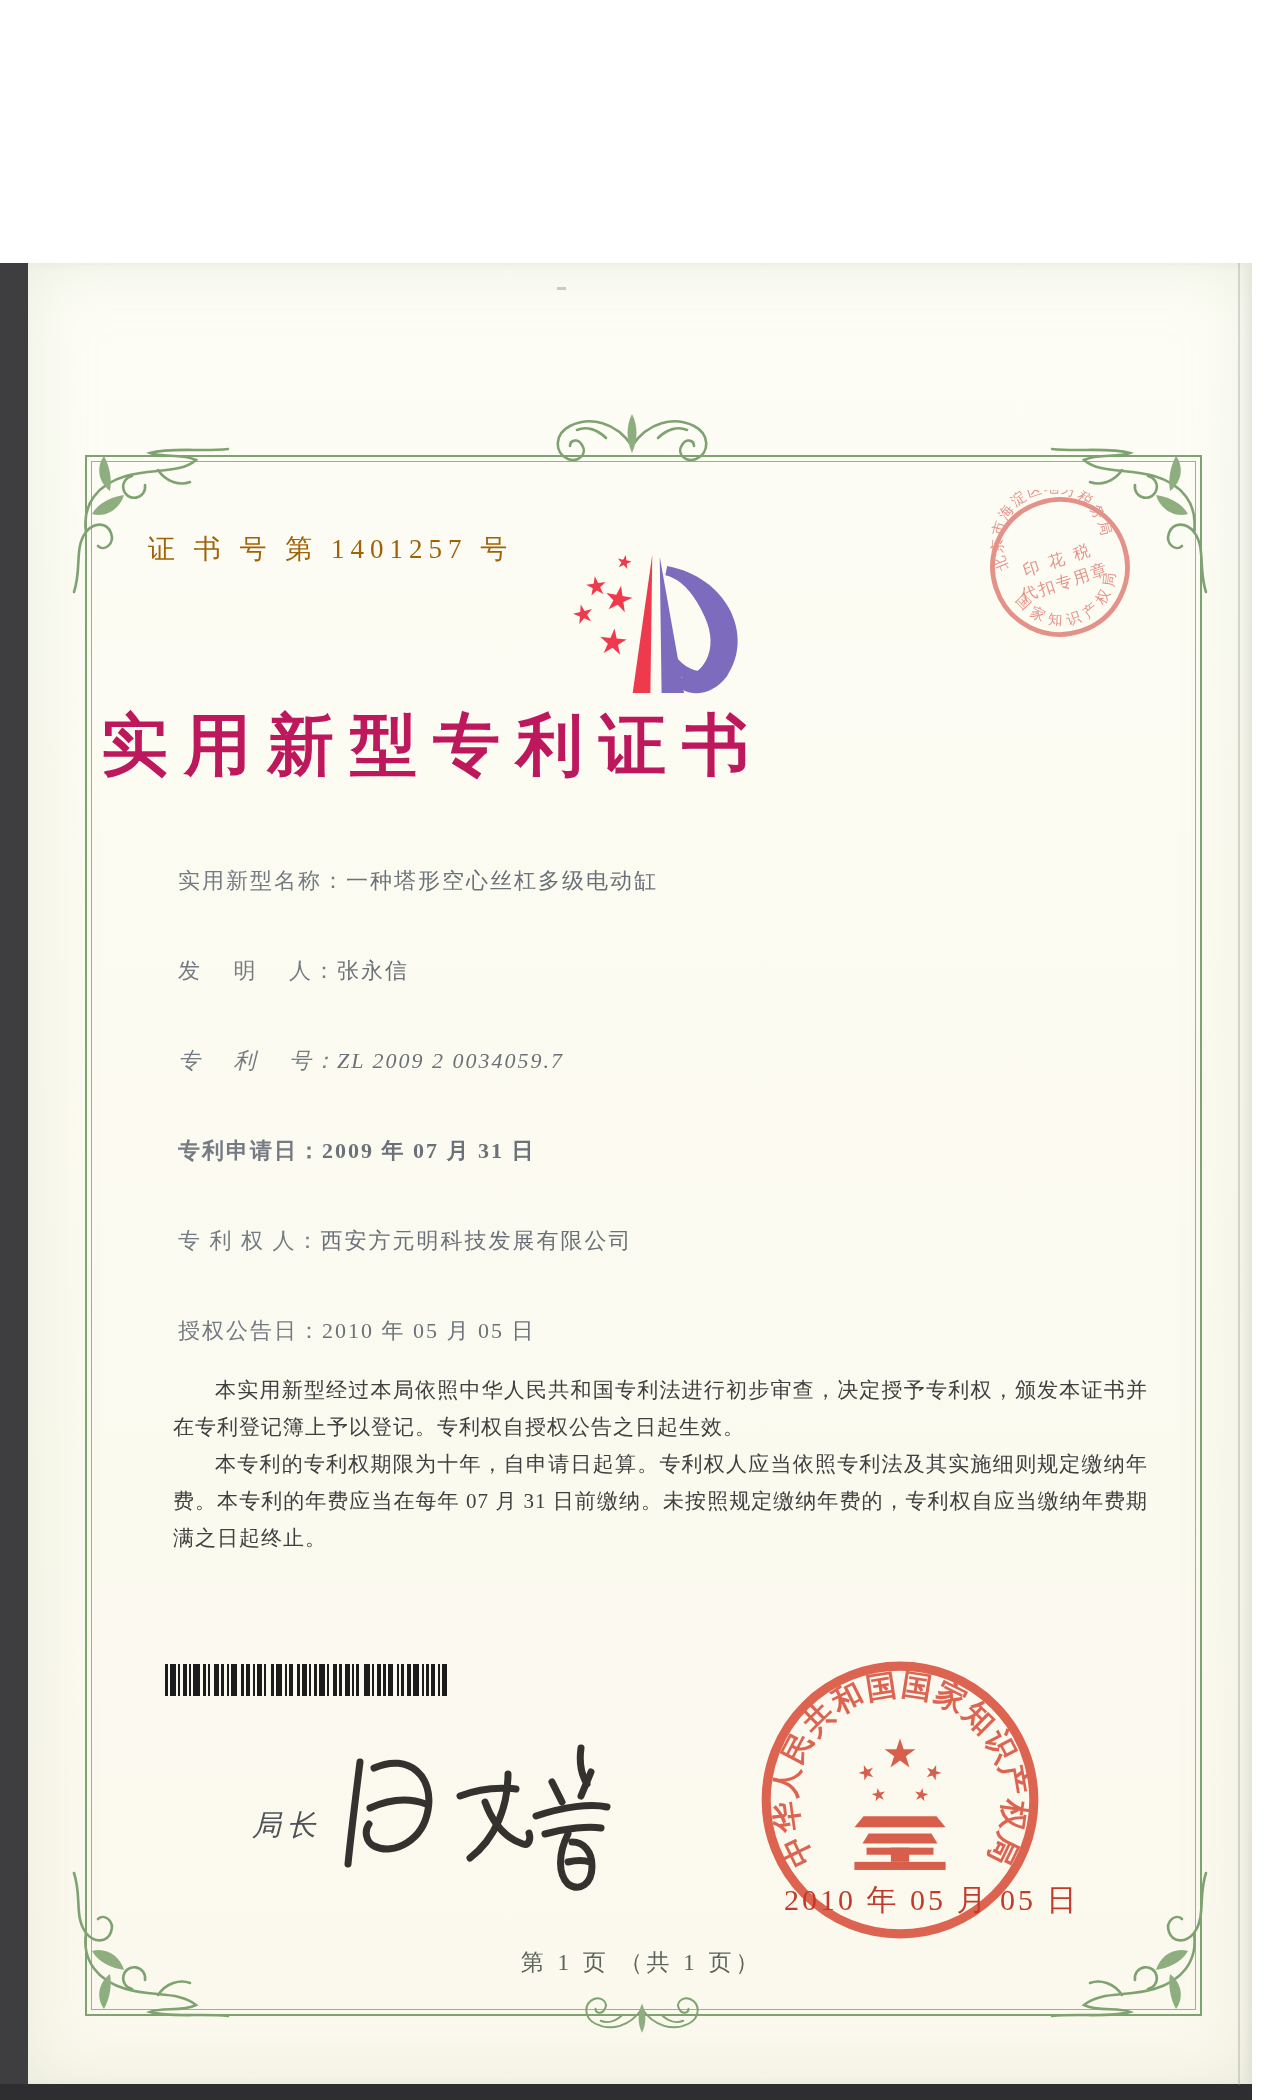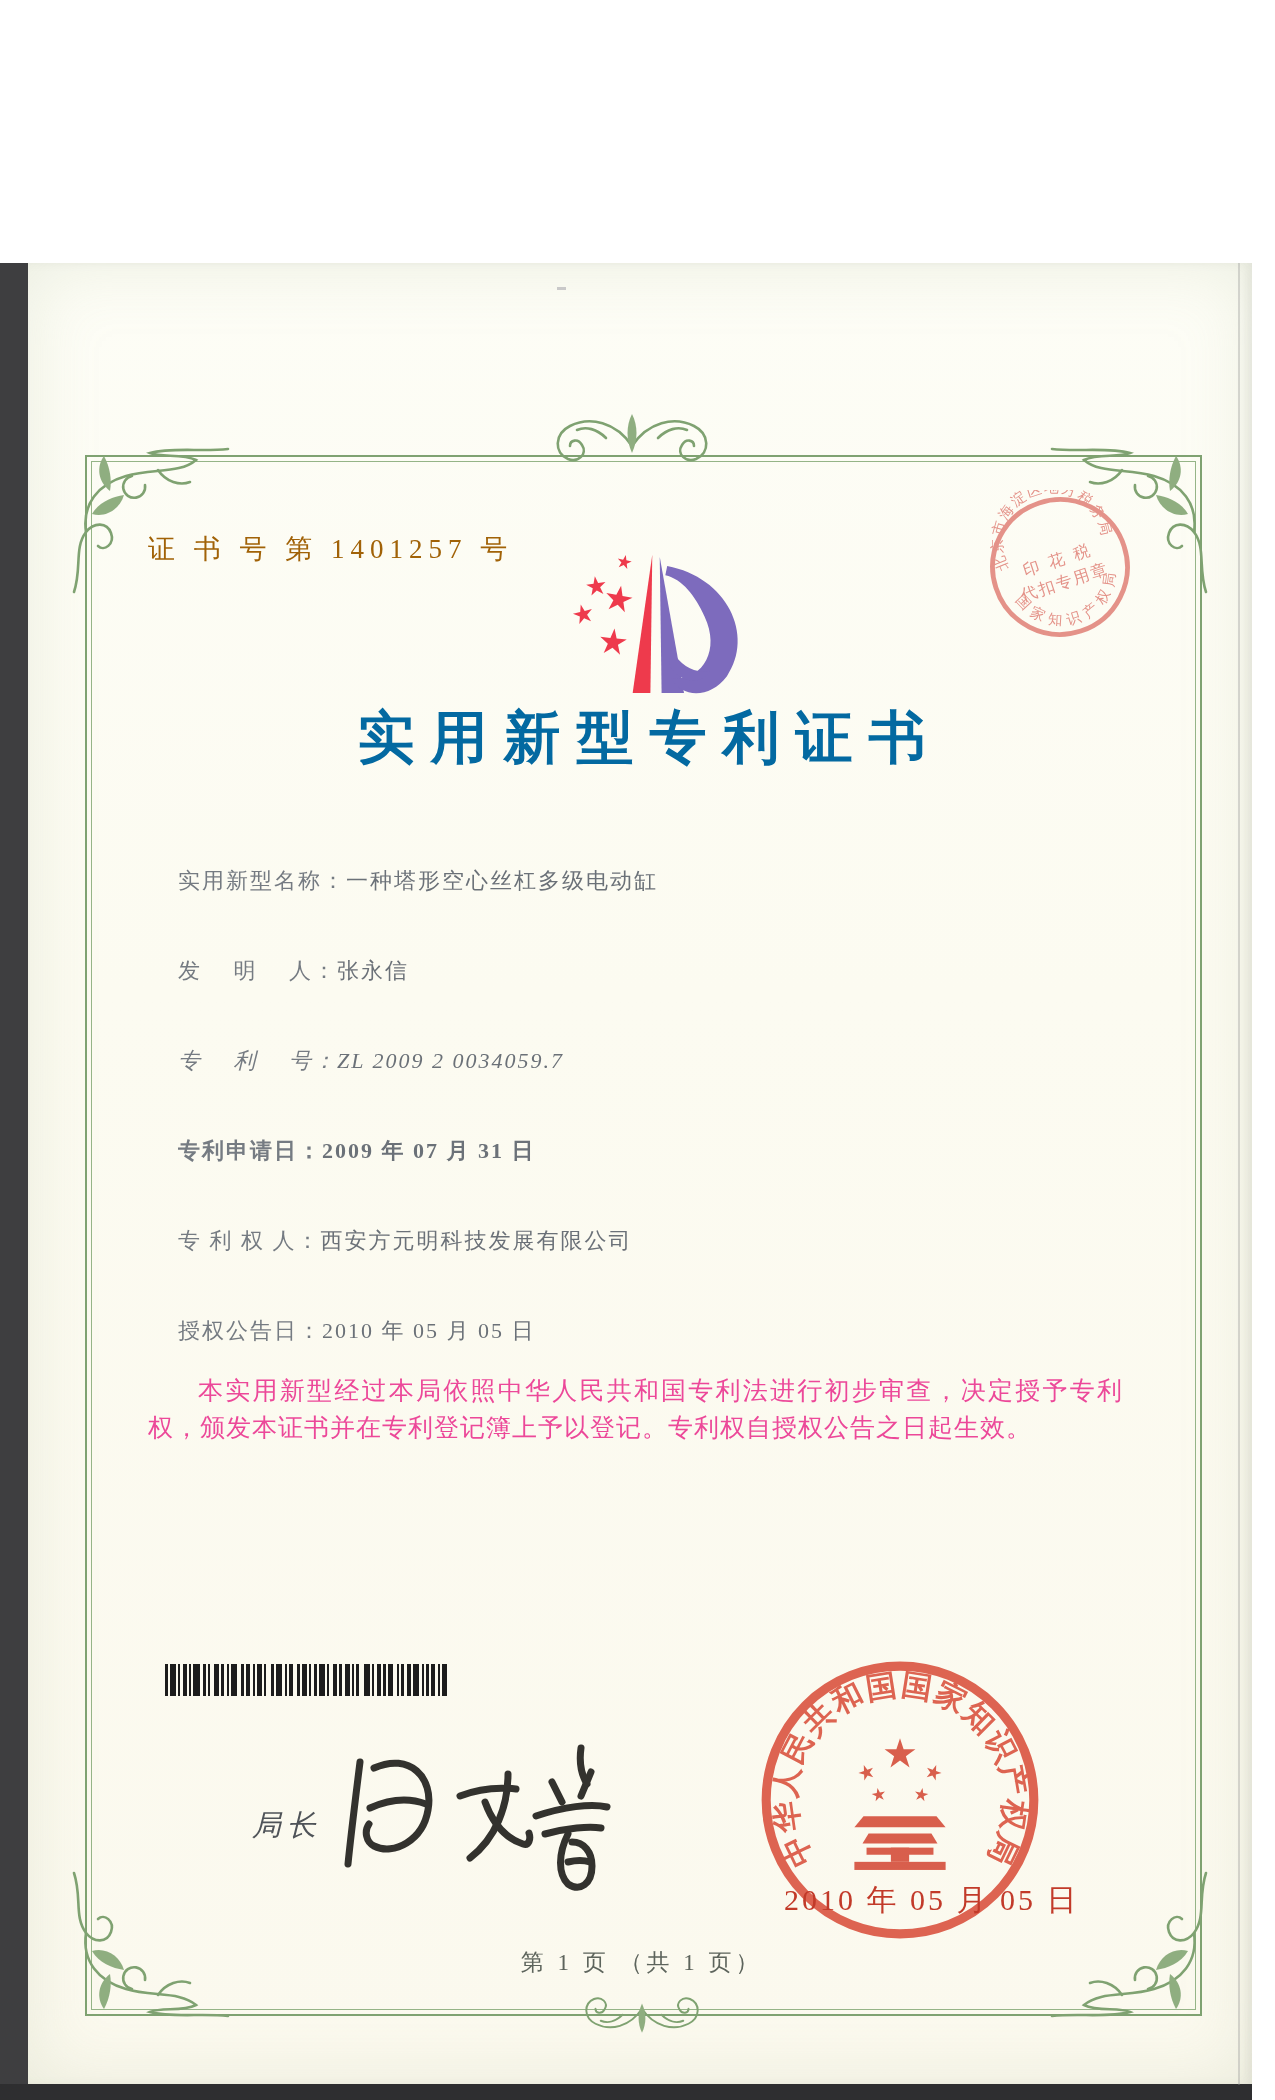--- a/index.html
+++ b/index.html
@@ -23,32 +23,32 @@
   .frame-inner{position:absolute;left:4px;top:4px;right:4px;bottom:4px;border:1px solid #95b487;}
 
   .ornament{position:absolute;pointer-events:none;}
   .ornament svg{display:block;width:100%;height:100%;}
 
   .cert-no{
     position:absolute;left:148px;top:531px;font-size:27px;letter-spacing:6px;color:#a16207;
   }
   .logo{position:absolute;left:538px;top:538px;width:236px;height:168px;}
   .cert-title{
-    position:absolute;left:85px;top:700px;width:1113px;text-align:center;
-    font-size:57px;font-weight:600;letter-spacing:16px;text-indent:16px;color:#0369a1;
+    position:absolute;left:85px;top:700px;width:1113px;
+    font-size:67px;font-weight:600;letter-spacing:16px;text-indent:16px;color:#be185d;
   }
   .field-row{
     position:absolute;left:170px;font-size:22px;color:#70767d;letter-spacing:2px;white-space:nowrap;margin-left:8px;
   }
   .field-label{color:#757b82;}
   .field-value{color:#6b7178;}
 
   .body-text{
-    position:absolute;left:148px;top:1372px;width:975px;
-    font-size:25px;line-height:37px;color:#ec4899;text-align:justify;
+    position:absolute;left:173px;top:1372px;width:975px;
+    font-size:21px;line-height:37px;color:#404040;text-align:justify;
   }
   .body-text p{margin:0;text-indent:2em;letter-spacing:1px;}
 
   .barcode{position:absolute;left:165px;top:1664px;width:382px;height:32px;}
 
   .commissioner-label{
     position:absolute;left:252px;top:1806px;font-size:29px;letter-spacing:6px;color:#4f5358;font-style:italic;
   }
   .signature{position:absolute;left:328px;top:1736px;width:290px;height:165px;}
 
@@ -184,20 +184,21 @@
 </div>
 <div class="field-row" style="top:1226px;">
   <span class="field-label">专 利 权 人：</span><span class="field-value">西安方元明科技发展有限公司</span>
 </div>
 <div class="field-row" style="top:1316px;">
   <span class="field-label">授权公告日：</span><span class="field-value">2010 年 05 月 05 日</span>
 </div>
 
 <div class="body-text">
   <p>本实用新型经过本局依照中华人民共和国专利法进行初步审查，决定授予专利权，颁发本证书并在专利登记簿上予以登记。专利权自授权公告之日起生效。</p>
+  <p>本专利的专利权期限为十年，自申请日起算。专利权人应当依照专利法及其实施细则规定缴纳年费。本专利的年费应当在每年 07 月 31 日前缴纳。未按照规定缴纳年费的，专利权自应当缴纳年费期满之日起终止。</p>
 </div>
 
 <div class="barcode">
   <svg id="barcode-svg" viewBox="0 0 382 32" width="382" height="32" preserveAspectRatio="none">
       <rect x="0" y="0" width="3" height="32" fill="#1c1c1c"></rect>
       <rect x="5" y="0" width="6" height="32" fill="#1c1c1c"></rect>
       <rect x="13" y="0" width="2" height="32" fill="#1c1c1c"></rect>
       <rect x="18" y="0" width="4" height="32" fill="#1c1c1c"></rect>
       <rect x="24" y="0" width="2" height="32" fill="#1c1c1c"></rect>
       <rect x="28" y="0" width="7" height="32" fill="#1c1c1c"></rect>

